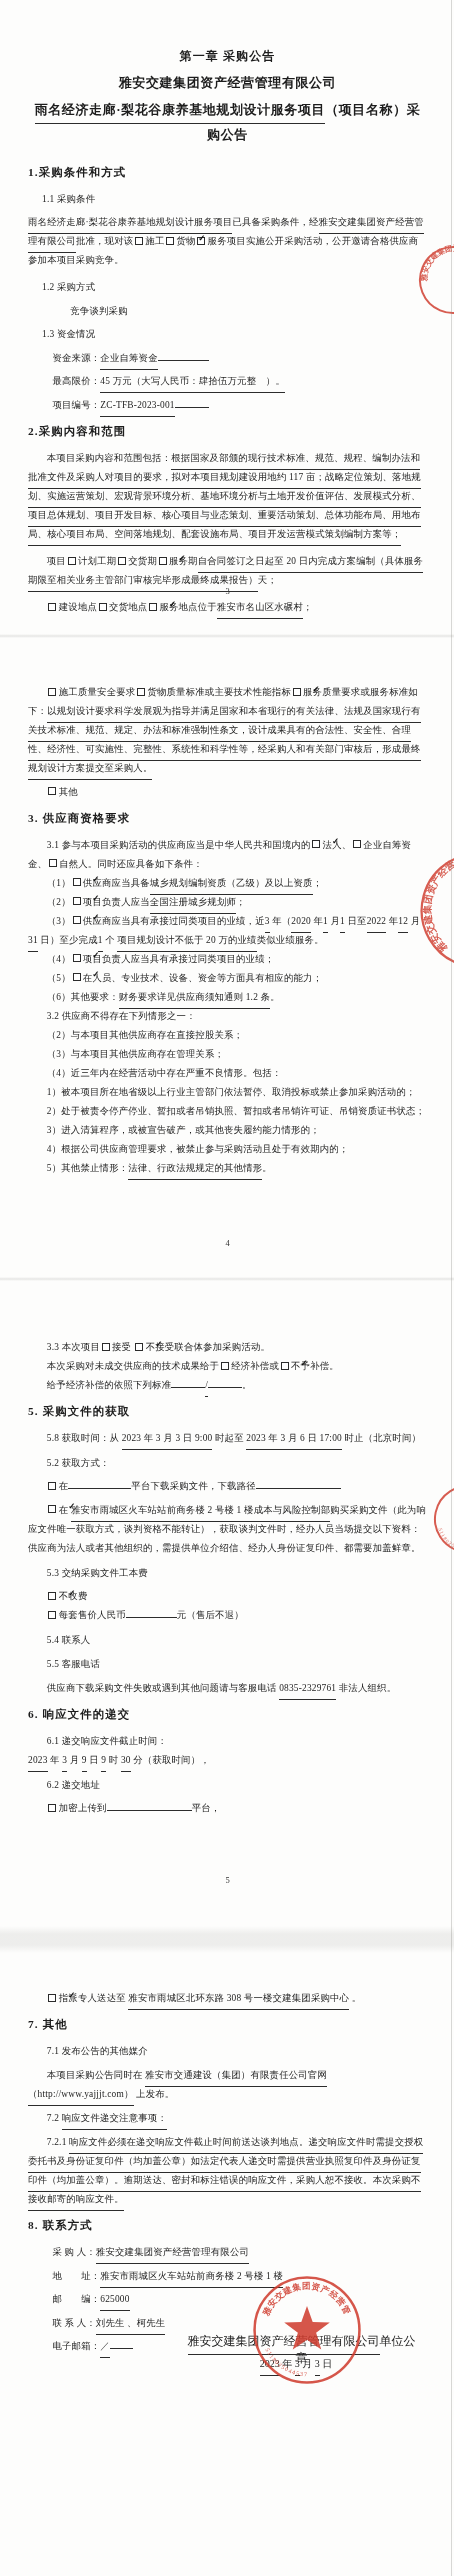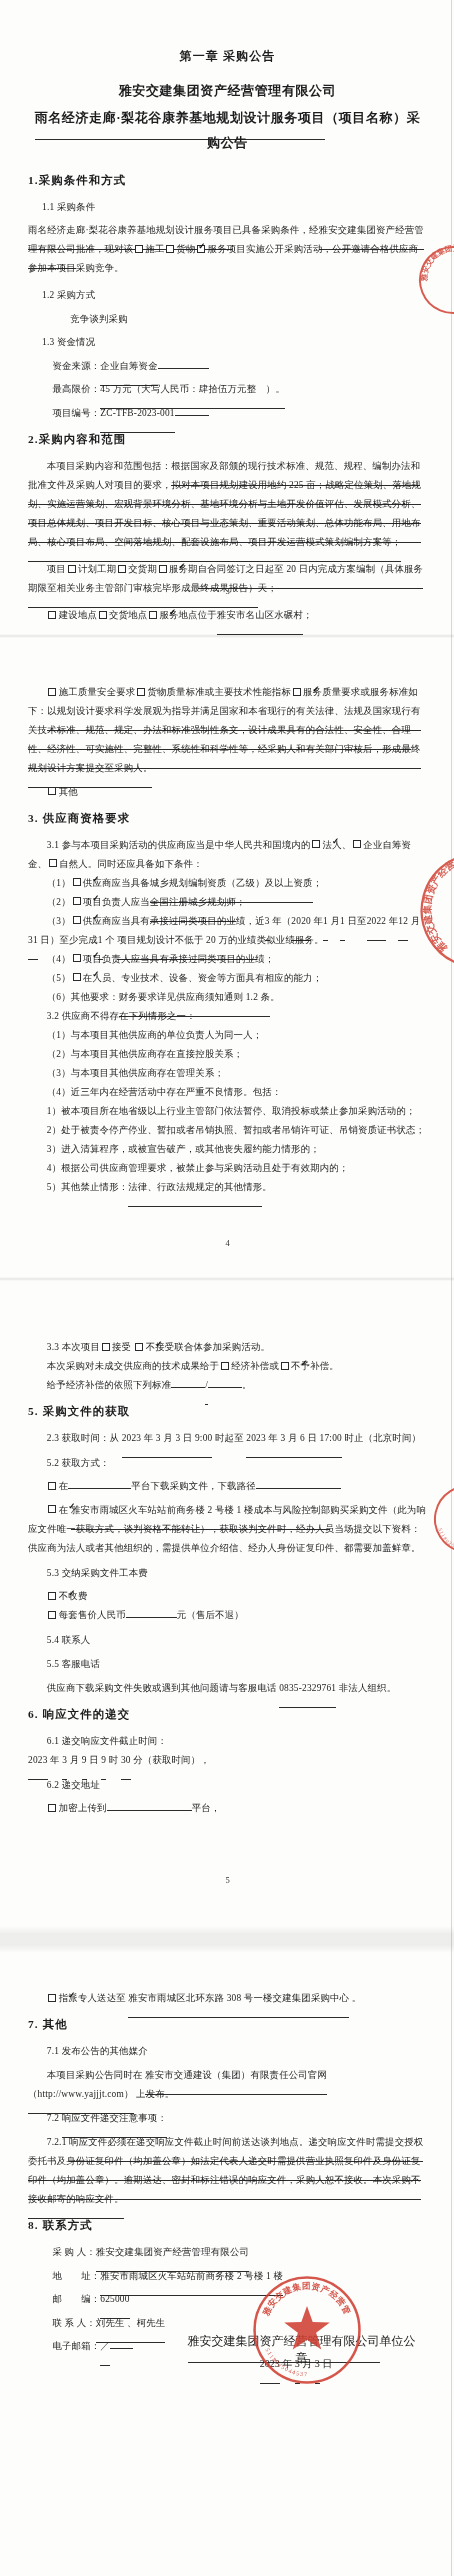--- a/index.html
+++ b/index.html
@@ -8,35 +8,35 @@
     background:#fdfdfc;overflow:hidden;
     font-family:"Liberation Serif","DejaVu Serif",serif;
     color:#1d1d1d;
   }
   .page{position:absolute;left:0;width:455px;box-sizing:border-box;padding-left:28px;padding-right:28px;}
   .page1{top:0;height:628px;padding-top:48px;}
   .page2{top:628px;height:654px;padding-top:55px;}
   .page3{top:1281px;height:651px;padding-top:57px;}
   .page4{top:1932px;height:644px;padding-top:57px;}
 
-  .t-chapter{text-align:center;font-size:12px;font-weight:700;line-height:17px;margin-bottom:16px;letter-spacing:1.1px;}
+  .t-chapter{text-align:center;font-size:12px;font-weight:700;line-height:17px;margin-bottom:8px;letter-spacing:1.1px;}
   .t-company{text-align:center;font-size:13px;font-weight:700;line-height:19.3px;margin-bottom:4.5px;letter-spacing:0.6px;}
   .t-project{text-align:center;font-size:13px;font-weight:700;line-height:25px;margin-bottom:17px;letter-spacing:0.6px;}
 
   .h3{font-size:11.4px;font-weight:700;letter-spacing:1.1px;line-height:16px;margin:8px 0 10.2px 0;}
   .line{font-size:9.4px;line-height:19px;letter-spacing:0.2px;margin:0;}
   .sub{margin:5.7px 0 4.5px 0;}
   .ind1{text-indent:1.5em;}
   .ind2{text-indent:2em;}
   .ind4{text-indent:4.5em;}
   .fieldind{text-indent:2.6em;}
   .gap-s{margin-top:4.5px;}
   .gap-m{margin-top:8px;}
 
-  .u{border-bottom:0.6px solid #2c2c2c;padding-bottom:14px;}
+  .u{border-bottom:0.6px solid #2c2c2c;padding-bottom:6px;}
   .bl{display:inline-block;border-bottom:0.6px solid #2c2c2c;height:8.5px;vertical-align:baseline;}
   .w60{width:34px}.w90{width:51px}.w110{width:63px}.w150{width:85px}.w40{width:23px}
 
   .cb{display:inline-block;box-sizing:border-box;width:8px;height:8px;border:0.9px solid #2b2b2b;
       margin:0 2.3px 0 1.7px;vertical-align:-0.6px;position:relative;background:#fff;}
   .cb.on::after{content:"✓";position:absolute;left:0px;top:-4px;font-size:8.5px;font-weight:700;color:#111;line-height:8.5px;}
   .cb-h{vertical-align:0.6px;}
 
   .pgnum{position:absolute;left:0;width:455px;text-align:center;font-size:8.5px;color:#333;}
   .sep{position:absolute;left:0;width:455px;background:linear-gradient(180deg,rgba(90,90,85,0) 0%,rgba(90,90,85,.14) 50%,rgba(90,90,85,0) 100%);}
@@ -71,61 +71,60 @@
       <span class="u">雨名经济走廊·梨花谷康养基地规划设计服务项目</span><span>已具备采购条件，经</span><span class="u">雅安交建集团资产经营管理有限公司</span><span>批准，现对该</span><span class="cb"></span><span>施工</span><span class="cb"></span><span>货物</span><span class="cb on"></span><span>服务</span><span>项目实施公开采购活动，公开邀请合格供应商参加本项目采购竞争。</span>
     </p>
     <p class="line sub ind1 gap-m">1.2 采购方式</p>
     <p class="line ind4">竞争谈判采购</p>
     <p class="line sub ind1 gap-s">1.3 资金情况</p>
     <p class="line fieldind gap-s"><span>资金来源：</span><span class="u">企业自筹资金</span><span class="bl w90"></span></p>
     <p class="line fieldind gap-s"><span>最高限价：</span><span class="u">45 万元（大写人民币：肆拾伍万元整　）。</span></p>
     <p class="line fieldind gap-s"><span>项目编号：</span><span class="u">ZC-TFB-2023-001</span><span class="bl w60"></span></p>
 
     <div class="h3">2.采购内容和范围</div>
-    <p class="line ind2"><span>本项目采购内容和范围包括：</span><span class="u">根据国家及部颁的现行技术标准、规范、规程、编制办法和批准文件及采购人对项目的要求，拟对本项目规划建设用地约 225 亩；战略定位策划、落地规划、实施运营策划、宏观背景环境分析、基地环境分析与土地开发价值评估、发展模式分析、项目总体规划、项目开发目标、核心项目与业态策划、重要活动策划、总体功能布局、用地布局、核心项目布局、空间落地规划、配套设施布局、项目开发运营模式策划编制方案等；</span></p>
+    <p class="line ind2"><span>本项目采购内容和范围包括：</span><span class="u">根据国家及部颁的现行技术标准、规范、规程、编制办法和批准文件及采购人对项目的要求，拟对本项目规划建设用地约 117 亩；战略定位策划、落地规划、实施运营策划、宏观背景环境分析、基地环境分析与土地开发价值评估、发展模式分析、项目总体规划、项目开发目标、核心项目与业态策划、重要活动策划、总体功能布局、用地布局、核心项目布局、空间落地规划、配套设施布局、项目开发运营模式策划编制方案等；</span></p>
     <p class="line ind2 gap-m"><span>项目</span><span class="cb"></span><span>计划工期</span><span class="cb"></span><span>交货期</span><span class="cb on"></span><span>服务期</span><span class="u">自合同签订之日起至 20 日内完成方案编制（具体服务期限至相关业务主管部门审核完毕形成最终成果报告）</span><span>天；</span></p>
     <p class="line ind2 gap-m"><span class="cb"></span><span>建设地点</span><span class="cb"></span><span>交货地点</span><span class="cb on"></span><span>服务地点位于</span><span class="u">雅安市名山区水碾村</span><span>；</span></p>
   </div>
   <div class="pgnum" style="top:586px">3</div>
   <div class="sep sep1"></div>
 
   <div class="page page2">
     <p class="line ind2"><span class="cb"></span><span>施工质量安全要求</span><span class="cb"></span><span>货物质量标准或主要技术性能指标</span><span class="cb on"></span><span>服务质量要求或服务标准如下：</span><span class="u">以规划设计要求科学发展观为指导并满足国家和本省现行的有关法律、法规及国家现行有关技术标准、规范、规定、办法和标准强制性条文，设计成果具有的合法性、安全性、合理性、经济性、可实施性、完整性、系统性和科学性等，经采购人和有关部门审核后，形成最终规划设计方案提交至采购人。</span></p>
     <p class="line ind2 gap-s"><span class="cb"></span><span>其他</span></p>
 
     <div class="h3">3.  供应商资格要求</div>
     <p class="line ind2"><span>3.1 参与本项目采购活动的供应商应当是中华人民共和国境内的</span><span class="cb on"></span><span>法人、</span><span class="cb"></span><span>企业自筹资金、</span><span class="cb"></span><span>自然人。同时还应具备如下条件：</span></p>
     <p class="line ind2"><span>（1）</span><span class="cb on"></span><span>供应商应当具备</span><span class="u">城乡规划编制资质（乙级）及以上资质</span><span>；</span></p>
     <p class="line ind2"><span>（2）</span><span class="cb on"></span><span>项目负责人应当</span><span class="u">全国注册城乡规划师</span><span>；</span></p>
     <p class="line ind2"><span>（3）</span><span class="cb on"></span><span>供应商应当具有承接过同类项目的业绩，近</span><span class="u">3</span><span> 年（</span><span class="u">2020</span><span> 年</span><span class="u">1</span><span> 月</span><span class="u">1</span><span> 日至</span><span class="u">2022</span><span> 年</span><span class="u">12</span><span> 月</span><span class="u">31</span><span> 日）至少完成</span><span class="u">1</span><span> 个 </span><span class="u">项目规划设计不低于 20 万的业绩</span><span>类似业绩服务。</span></p>
     <p class="line ind2"><span>（4）</span><span class="cb on"></span><span>项目负责人应当具有承接过同类项目的业绩；</span></p>
     <p class="line ind2"><span>（5）</span><span class="cb on"></span><span>在人员、专业技术、设备、资金等方面具有相应的能力；</span></p>
     <p class="line ind2"><span>（6）其他要求：</span><span class="u">财务要求详见供应商须知通则 1.2 条</span><span>。</span></p>
     <p class="line ind2">3.2 供应商不得存在下列情形之一：</p>
-    <p class="line ind2">（1）与本项目其他供应商的单位负责人为同一人；</p>
     <p class="line ind2">（2）与本项目其他供应商存在直接控股关系；</p>
     <p class="line ind2">（3）与本项目其他供应商存在管理关系；</p>
     <p class="line ind2">（4）近三年内在经营活动中存在严重不良情形。包括：</p>
     <p class="line ind2">1）被本项目所在地省级以上行业主管部门依法暂停、取消投标或禁止参加采购活动的；</p>
     <p class="line ind2">2）处于被责令停产停业、暂扣或者吊销执照、暂扣或者吊销许可证、吊销资质证书状态；</p>
     <p class="line ind2">3）进入清算程序，或被宣告破产，或其他丧失履约能力情形的；</p>
     <p class="line ind2">4）根据公司供应商管理要求，被禁止参与采购活动且处于有效期内的；</p>
     <p class="line ind2"><span>5）其他禁止情形：</span><span class="u">法律、行政法规规定的其他情形</span><span>。</span></p>
   </div>
   <div class="pgnum" style="top:1238px">4</div>
   <div class="sep sep2"></div>
 
   <div class="page page3">
     <p class="line ind2"><span>3.3 本次项目</span><span class="cb"></span><span>接受 </span><span class="cb on"></span><span>不接受联合体参加采购活动。</span></p>
 
     <p class="line ind2"><span>本次采购对未成交供应商的技术成果给于</span><span class="cb"></span><span>经济补偿或</span><span class="cb on"></span><span>不予补偿。</span></p>
     <p class="line ind2"><span>给予经济补偿的依照下列标准</span><span class="bl w60"></span><span class="u">/</span><span class="bl w60"></span><span>。</span></p>
 
     <div class="h3">5.  采购文件的获取</div>
-    <p class="line ind2"><span>2.3 获取时间：从 </span><span class="u">2023 年 3 月 3 日 9:00</span><span> 时起至 </span><span class="u">2023 年 3 月 6 日 17:00</span><span> 时止（北京时间）</span></p>
+    <p class="line ind2"><span>5.8 获取时间：从 </span><span class="u">2023 年 3 月 3 日 9:00</span><span> 时起至 </span><span class="u">2023 年 3 月 6 日 17:00</span><span> 时止（北京时间）</span></p>
     <p class="line sub ind2">5.2 获取方式：</p>
     <p class="line ind2"><span class="cb"></span><span>在</span><span class="bl w110"></span><span>平台下载采购文件，下载路径</span><span class="bl w150"></span></p>
     <p class="line ind2 gap-s"><span class="cb on"></span><span>在 </span><span class="u">雅安市雨城区火车站站前商务楼 2 号楼 1 楼成本与风险控制部</span><span>购买采购文件（此为响应文件唯一获取方式，谈判资格不能转让），获取谈判文件时，经办人员当场提交以下资料：供应商为法人或者其他组织的，需提供单位介绍信、经办人身份证复印件、都需要加盖鲜章。</span></p>
     <p class="line sub ind2">5.3 交纳采购文件工本费</p>
     <p class="line ind2"><span class="cb on"></span><span>不收费</span></p>
     <p class="line ind2"><span class="cb"></span><span>每套售价人民币</span><span class="bl w90"></span><span>元（售后不退）</span></p>
     <p class="line sub ind2">5.4 联系人</p>
     <p class="line sub ind2">5.5 客服电话</p>
     <p class="line ind2"><span>供应商下载采购文件失败或遇到其他问题请与客服电话 </span><span class="u">0835-2329761</span><span> 非法人组织。</span></p>
 

